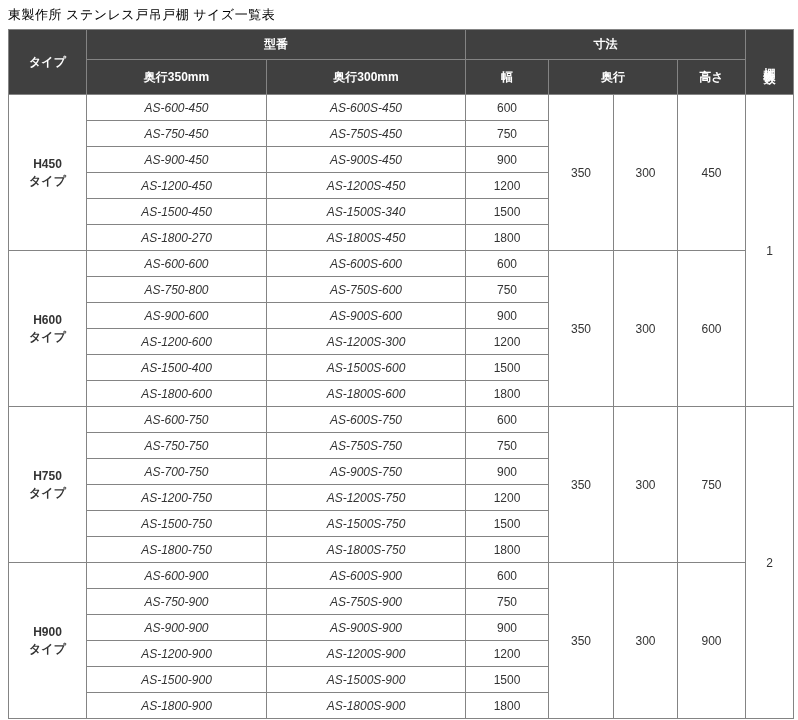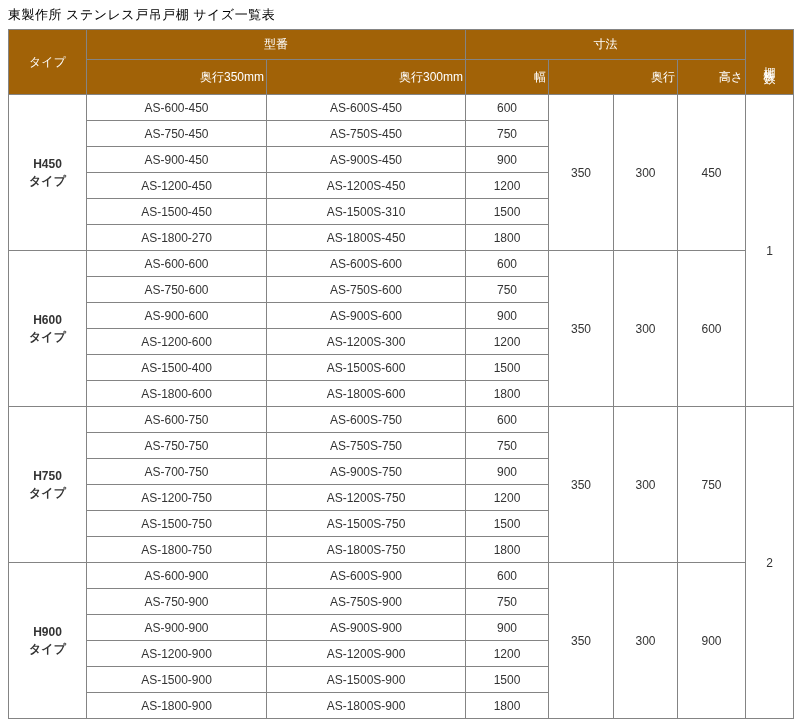--- a/index.html
+++ b/index.html
@@ -26,40 +26,40 @@
   table.size-table th,
   table.size-table td {
     border: 1px solid #848484;
     padding: 0 2px;
     text-align: center;
     vertical-align: middle;
     font-size: 12px;
     overflow: hidden;
   }
   table.size-table th {
-    background: #a16207;
+    background: #404040;
     color: #ffffff;
-    font-weight: normal;
+    font-weight: bold;
   }
   tr.hrow1 th { height: 30px; }
-  tr.hrow2 th { height: 35px; text-align: right; }
+  tr.hrow2 th { height: 35px; }
   th.shelf-head { padding: 0; }
   th.shelf-head .vtext {
     display: inline-block;
     writing-mode: vertical-rl;
     text-orientation: upright;
     letter-spacing: 3px;
     line-height: 1;
   }
   table.size-table td {
     height: 26px;
     background: #ffffff;
     color: #333333;
   }
-  td.model { color: #34697f; }
+  td.model { color: #34697f; font-style: italic; }
   td.type-cell {
     color: #333333;
     line-height: 1.4;
     font-weight: bold;
   }
   td.num, td.shelf-cell { color: #333333; }
 </style>
 </head>
 <body>
 
@@ -117,21 +117,21 @@
         <td class="model">AS-900S-450</td>
         <td class="num">900</td>
       </tr>
       <tr>
         <td class="model">AS-1200-450</td>
         <td class="model">AS-1200S-450</td>
         <td class="num">1200</td>
       </tr>
       <tr>
         <td class="model">AS-1500-450</td>
-        <td class="model">AS-1500S-310</td>
+        <td class="model">AS-1500S-340</td>
         <td class="num">1500</td>
       </tr>
       <tr>
         <td class="model">AS-1800-270</td>
         <td class="model">AS-1800S-450</td>
         <td class="num">1800</td>
       </tr>
 
       <tr>
         <td class="type-cell" rowspan="6">
@@ -139,21 +139,21 @@
           <div>タイプ</div>
         </td>
         <td class="model">AS-600-600</td>
         <td class="model">AS-600S-600</td>
         <td class="num">600</td>
         <td class="num" rowspan="6">350</td>
         <td class="num" rowspan="6">300</td>
         <td class="num" rowspan="6">600</td>
       </tr>
       <tr>
-        <td class="model">AS-750-600</td>
+        <td class="model">AS-750-800</td>
         <td class="model">AS-750S-600</td>
         <td class="num">750</td>
       </tr>
       <tr>
         <td class="model">AS-900-600</td>
         <td class="model">AS-900S-600</td>
         <td class="num">900</td>
       </tr>
       <tr>
         <td class="model">AS-1200-600</td>

